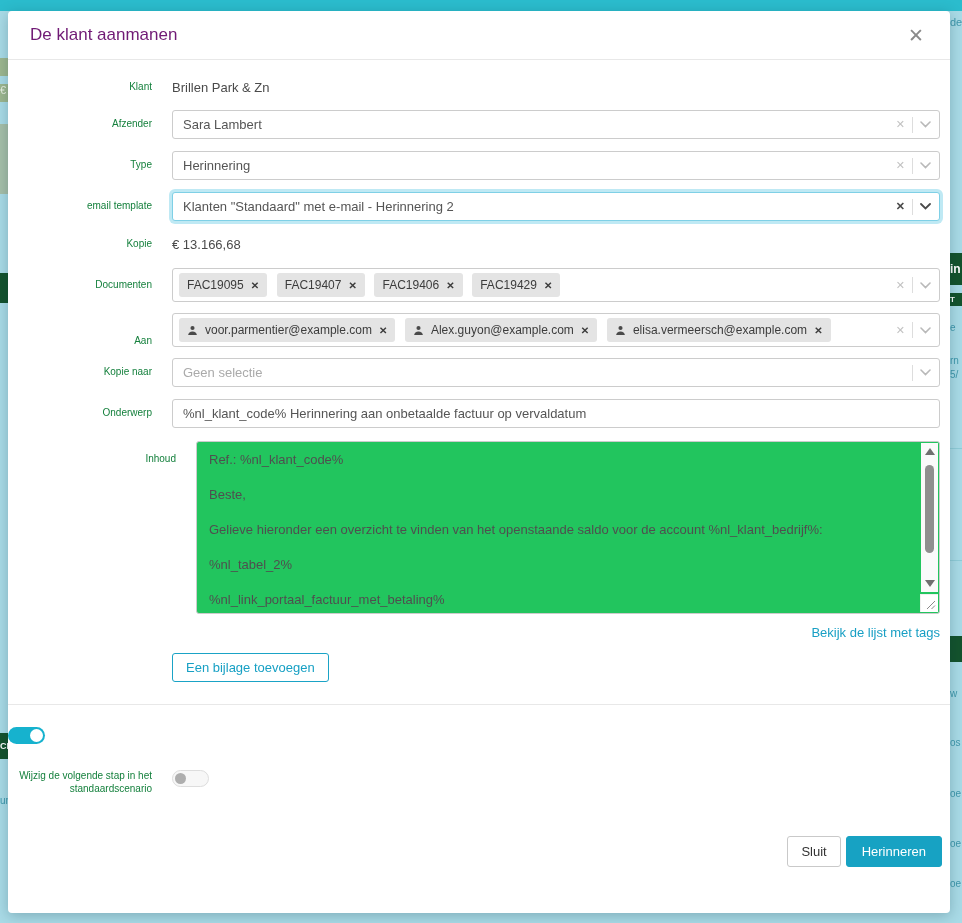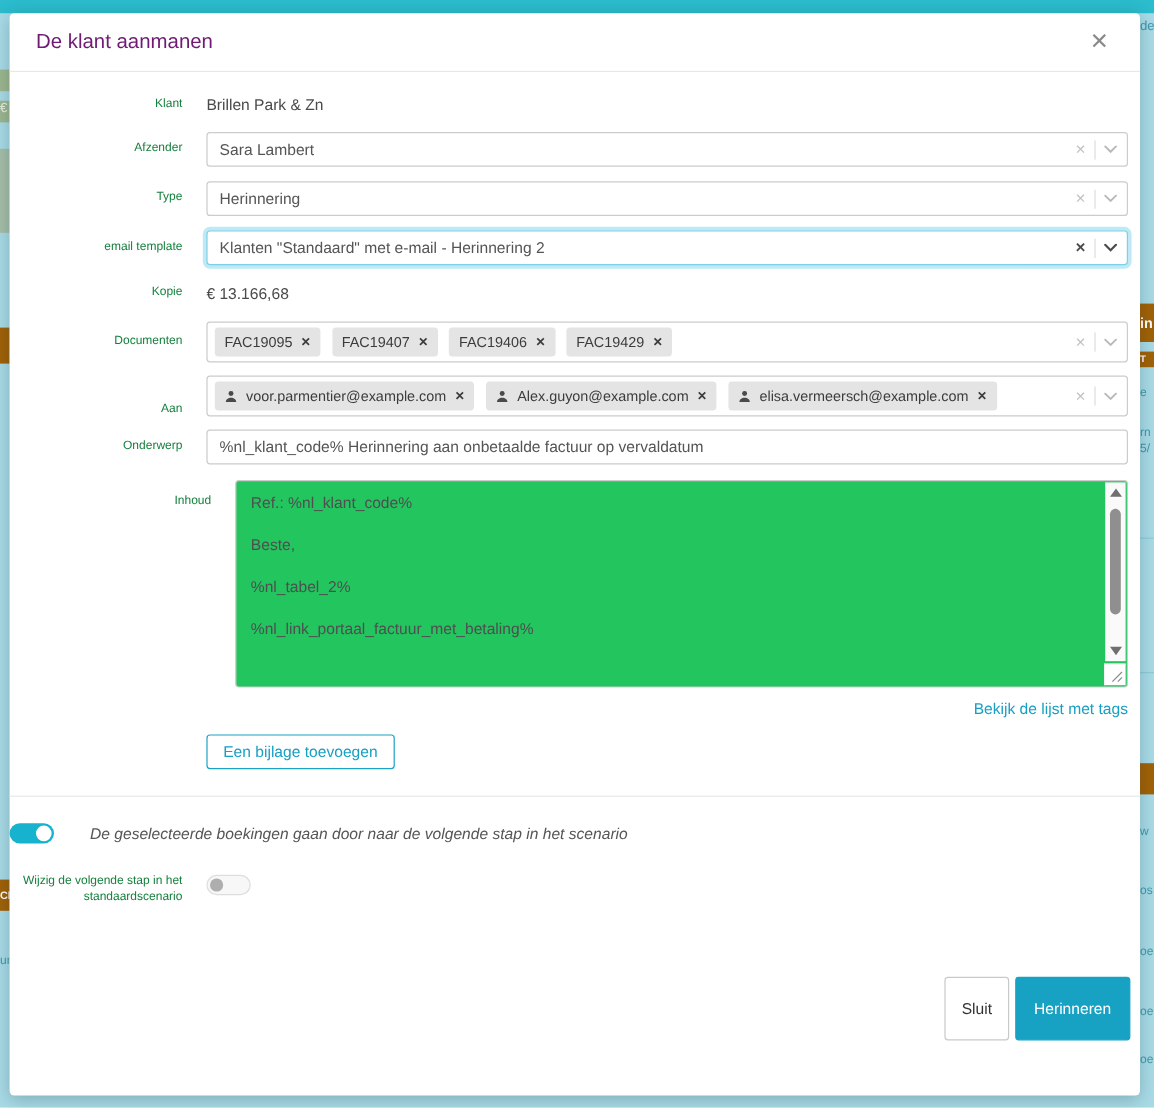--- a/index.html
+++ b/index.html
@@ -7,21 +7,21 @@
     width:962px;height:923px;position:relative;overflow:hidden;
     background:#a9dbe7;
     font-family:"Liberation Sans",sans-serif;
     -webkit-font-smoothing:antialiased;
   }
   
   .topbar{position:absolute;top:0;left:0;width:962px;height:11px;background:#2bbccd;}
   .frag{position:absolute;font-size:10px;color:#3f98ac;overflow:hidden;white-space:nowrap;}
   .frag.strip-olive{background:#9db78f;color:#e8f0e2;}
   .frag.strip-green{background:#a6bfa9;}
-  .frag.strip-teal{background:#a16207;color:#fff;font-weight:bold;}
+  .frag.strip-teal{background:#14532d;color:#fff;font-weight:bold;}
   .frag.line{background:#8fccd8;}
   
   .modal{
     position:absolute;left:8px;top:11px;width:942px;height:902px;
     background:#fff;border-radius:4px;box-shadow:0 3px 14px rgba(0,40,50,.25);
   }
   .modal-header{
     height:49px;display:flex;align-items:center;
     padding:0 22px;border-bottom:1px solid #e8e8e8;box-sizing:border-box;
   }
@@ -100,21 +100,21 @@
   .toggle{position:relative;width:37px;height:17px;border-radius:9px;flex:0 0 auto;cursor:pointer;margin-top:2px;}
   .toggle.on{background:#16b2ce;}
   .toggle.on .knob{position:absolute;top:2px;right:2px;width:13px;height:13px;border-radius:50%;background:#fff;}
   .toggle.off{background:#f7f7f7;border:1px solid #ddd;box-sizing:border-box;}
   .toggle.off .knob{position:absolute;top:2px;left:2px;width:11px;height:11px;border-radius:50%;background:#aeaeae;}
   .toggle-desc{font-size:13px;font-style:italic;color:#555;margin:3px 0 0 30px;}
   
   .footer{position:absolute;right:8px;bottom:46px;display:flex;gap:5px;}
   .btn-plain{
     background:#fff;border:1px solid #c9c9c9;border-radius:3px;color:#333;
-    font-size:13px;padding:18px 13px;cursor:pointer;font-family:"Liberation Sans",sans-serif;
+    font-size:13px;padding:7px 13px;cursor:pointer;font-family:"Liberation Sans",sans-serif;
   }
   .btn-primary{
     background:#17a2c3;border:1px solid #17a2c3;border-radius:3px;color:#fff;
     font-size:13px;padding:7px 15px;cursor:pointer;font-family:"Liberation Sans",sans-serif;
   }
 </style>
 </head>
 <body>
 
 <div class="topbar"></div>
@@ -280,33 +280,48 @@
           <span class="sel-sep"></span>
           <span class="sel-chev">
               <svg width="11" height="7" viewBox="0 0 11 7">
                 <path class="chev-path" d="M1 1l4.5 4.5L10 1" stroke="#b9b9b9" stroke-width="1.6" fill="none" stroke-linecap="round"></path>
               </svg>
             </span>
         </span>
       </div>
     </div>
 
+    <div class="row">
+      <div class="label">Kopie naar</div>
+      <div class="control">
+        <span class="sel-text placeholder">Geen selectie</span>
+        <span class="sel-controls">
+          <span class="sel-sep"></span>
+          <span class="sel-chev">
+              <svg width="11" height="7" viewBox="0 0 11 7">
+                <path class="chev-path" d="M1 1l4.5 4.5L10 1" stroke="#b9b9b9" stroke-width="1.6" fill="none" stroke-linecap="round"></path>
+              </svg>
+            </span>
+        </span>
+      </div>
+    </div>
 
     <div class="row" style="margin-bottom:13px;">
       <div class="label">Onderwerp</div>
       <div class="control">
         <span class="sel-text">%nl_klant_code% Herinnering aan onbetaalde factuur op vervaldatum</span>
       </div>
     </div>
 
     <div class="row top" style="margin-bottom:0;padding-left:24px;">
       <div class="label" style="padding-top:12px;">Inhoud</div>
       <div class="textarea">
         <div class="inhoud-line">Ref.: %nl_klant_code%</div>
         <div class="inhoud-line">Beste,</div>
+        <div class="inhoud-line">Gelieve hieronder een overzicht te vinden van het openstaande saldo voor de account %nl_klant_bedrijf%:</div>
         <div class="inhoud-line">%nl_tabel_2%</div>
         <div class="inhoud-line">%nl_link_portaal_factuur_met_betaling%</div>
         <div class="scrollbar">
           <div class="scroll-arrow up"></div>
           <div class="scroll-thumb"></div>
           <div class="scroll-arrow down"></div>
         </div>
         <div class="resize-grip">
             <svg width="10" height="10" viewBox="0 0 10 10">
               <path d="M9 1L1 9M9 5.5L5.5 9" stroke="#8a8a8a" stroke-width="1" fill="none"></path>
@@ -322,21 +337,20 @@
     <div class="attach-row">
       <button class="btn-outline">Een bijlage toevoegen</button>
     </div>
 
     <hr class="divider">
 
     <div class="toggle-row">
       <div class="toggle on">
           <div class="knob"></div>
         </div>
-      <div class="toggle-desc">De geselecteerde boekingen gaan door naar de volgende stap in het scenario</div>
     </div>
 
     <div class="toggle-row" style="margin-top:24px;">
       <div class="label">Wijzig de volgende stap in het standaardscenario</div>
       <div class="toggle off">
           <div class="knob"></div>
         </div>
     </div>
 
   </div>

